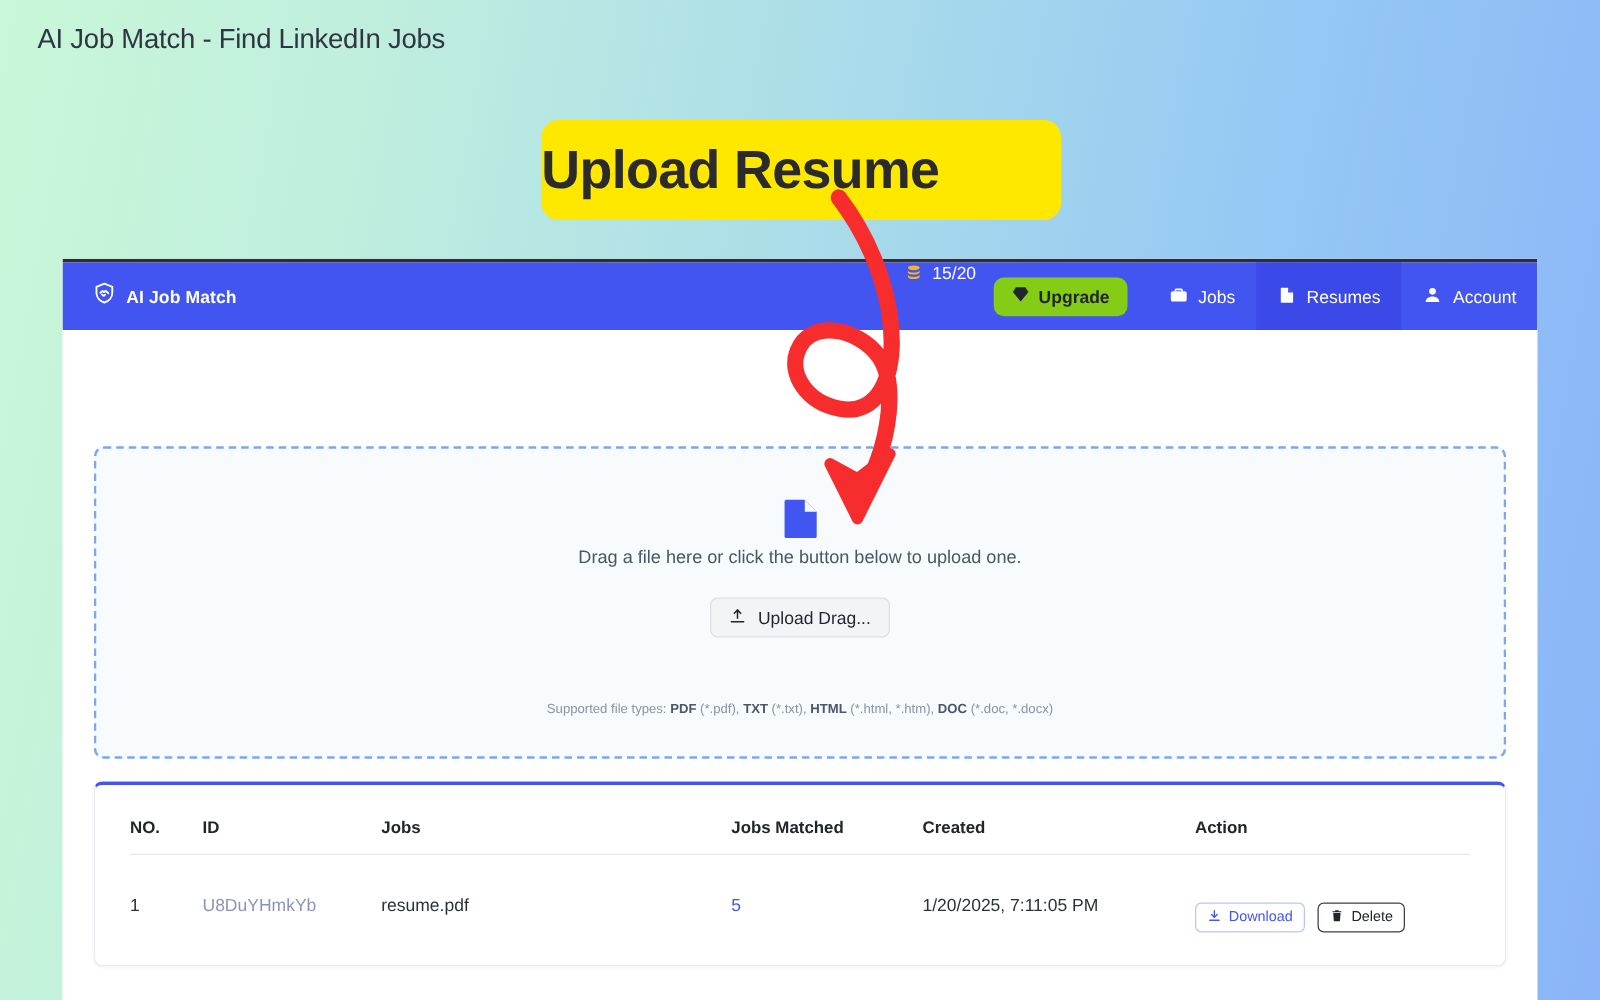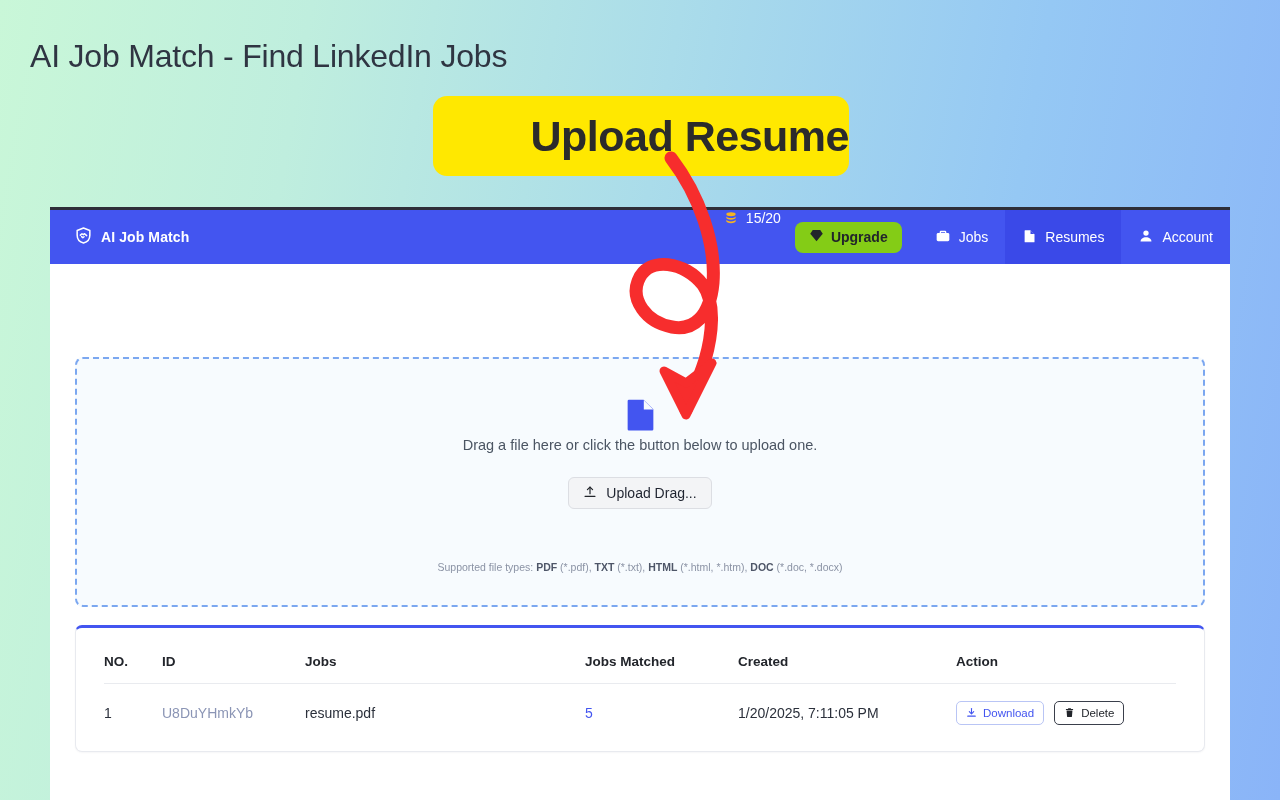--- a/index.html
+++ b/index.html
@@ -7,35 +7,35 @@
   body {
     font-family: "Liberation Sans", sans-serif;
     background: linear-gradient(100deg, #c9f7d8 0%, #bfeede 22%, #aadcea 48%, #95c8f4 74%, #8ab4f8 100%);
     position: relative;
     overflow: hidden;
   }
 
   
   #page-title {
     position: absolute;
-    left: 30px; top: 38px;
-    font-size: 32px;
+    left: 30px; top: 18px;
+    font-size: 22px;
     color: #2f3542;
     letter-spacing: -0.2px;
     white-space: nowrap;
   }
 
   
   #callout-badge {
     position: absolute;
     left: 433px; top: 96px;
     width: 416px; height: 80px;
     background: #ffe800;
     border-radius: 14px;
-    display: flex; align-items: center; justify-content: flex-end;
+    display: flex; align-items: center; justify-content: flex-start;
   }
   #callout-badge .txt {
     font-size: 43px;
     font-weight: bold;
     color: #2b2b2b;
     letter-spacing: -0.5px;
     white-space: nowrap;
   }
 
   
@@ -161,20 +161,21 @@
 
   .row-actions { display: flex; gap: 10px; }
   .btn-download, .btn-delete {
     display: flex; align-items: center; gap: 6px;
     height: 24px; padding: 0 9px;
     border-radius: 5px;
     font-size: 11.5px;
     background: #fff;
     cursor: pointer;
     font-family: "Liberation Sans", sans-serif;
+    margin-top: 21px;
   }
   .btn-download { border: 1px solid #b9c5f5; color: #4355f0; }
   .btn-delete   { border: 1px solid #3a3f4b; color: #22252b; }
 
   
   #annotation-arrow {
     position: absolute;
     left: 0; top: 0;
     width: 1280px; height: 800px;
     pointer-events: none;

